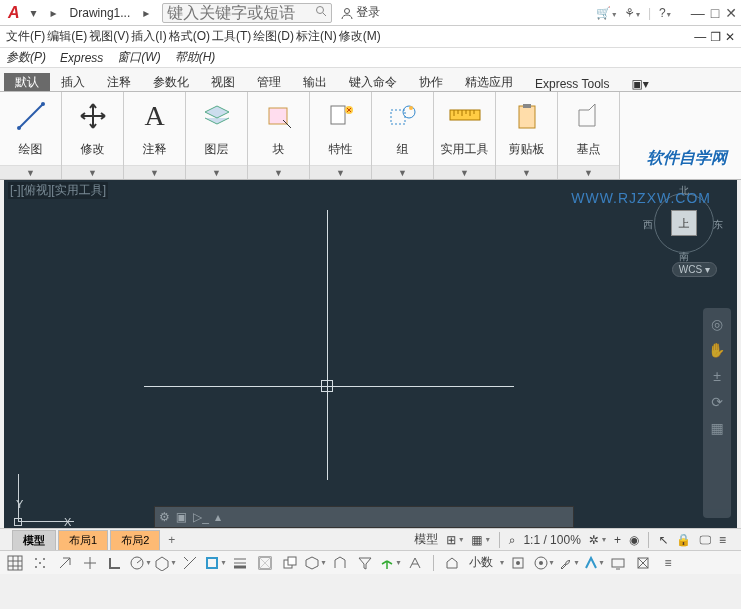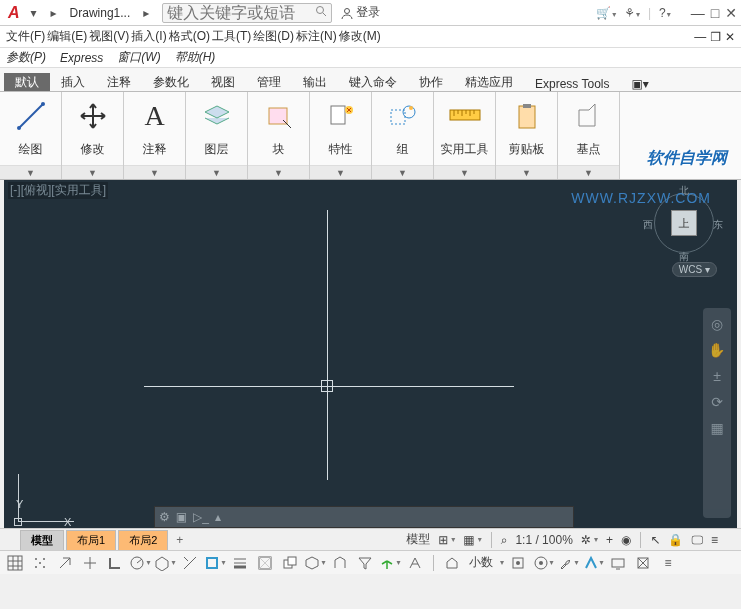--- a/index.html
+++ b/index.html
@@ -41,21 +41,21 @@
 .ucs-line-y { position: absolute; bottom: 6px; left: 14px; width: 1px; height: 48px; background: #c9d1d6; }
 .ucs-line-x { position: absolute; bottom: 6px; left: 14px; width: 56px; height: 1px; background: #c9d1d6; }
 .ucs-sq { position: absolute; bottom: 2px; left: 10px; width: 8px; height: 8px; border: 1px solid #c9d1d6; }
 .viewcube { position: absolute; top: 8px; right: 18px; width: 70px; height: 70px; }
 .vc-circle { width: 60px; height: 60px; border: 1px solid #5a6a74; border-radius: 50%; position: absolute; top: 5px; left: 5px; }
 .vc-face { position: absolute; top: 22px; left: 22px; width: 26px; height: 26px; background: #cfd6da; display: flex; align-items: center; justify-content: center; font-size: 11px; color: #333; border: 1px solid #888; }
 .vc-dir { position: absolute; color: #8a98a1; font-size: 10px; }
 .wcs-badge { position: absolute; top: 82px; right: 20px; background: #3a4750; color: #bcc6cc; font-size: 10px; padding: 1px 6px; border-radius: 8px; border: 1px solid #556069; }
 .navbar-right { position: absolute; right: 6px; top: 128px; width: 28px; height: 210px; background: #4a5660; border-radius: 4px; display: flex; flex-direction: column; align-items: center; gap: 10px; padding: 8px 0; opacity: .75; }
 .navbar-right div { color: #a7b2ba; font-size: 14px; }
-.layout-tabs { height: 22px; background: #f0f0f0; display: flex; align-items: center; padding: 0 20px; gap: 2px; border-top: 1px solid #ccc; }
+.layout-tabs { height: 22px; background: #f0f0f0; display: flex; align-items: center; padding: 0 12px; gap: 2px; border-top: 1px solid #ccc; }
 .ltab { padding: 2px 10px; background: #fdba74; border: 1px solid #bbb; border-bottom: none; font-size: 11px; cursor: pointer; }
 .ltab.active { background: #d0d0d0; font-weight: bold; }
 .ltab-add { padding: 2px 6px; color: #666; cursor: pointer; }
 .cmdline { position: absolute; bottom: 0; left: 150px; height: 22px; width: 420px; background: #4a555e; display: flex; align-items: center; padding: 0 4px; gap: 6px; border: 1px solid #333; z-index: 3; }
 .cmdline input { flex: 1; background: transparent; border: none; outline: none; color: #aeb7bd; font-style: italic; font-size: 12px; }
 .cmd-icon { color: #9aa4ab; font-size: 12px; }
 .status-sep { width: 1px; height: 16px; background: #bbb; margin: 0 4px; }
 .status-item { padding: 0 3px; color: #444; display: flex; align-items: center; gap: 2px; cursor: pointer; height: 20px; }
 .statusbar2 { height: 24px; background: #f5f5f5; border-top: 1px solid #ccc; display: flex; align-items: center; padding: 0 4px; gap: 3px; }
 .sb-btn { width: 22px; height: 20px; display: flex; align-items: center; justify-content: center; color: #555; cursor: pointer; border-radius: 2px; }

